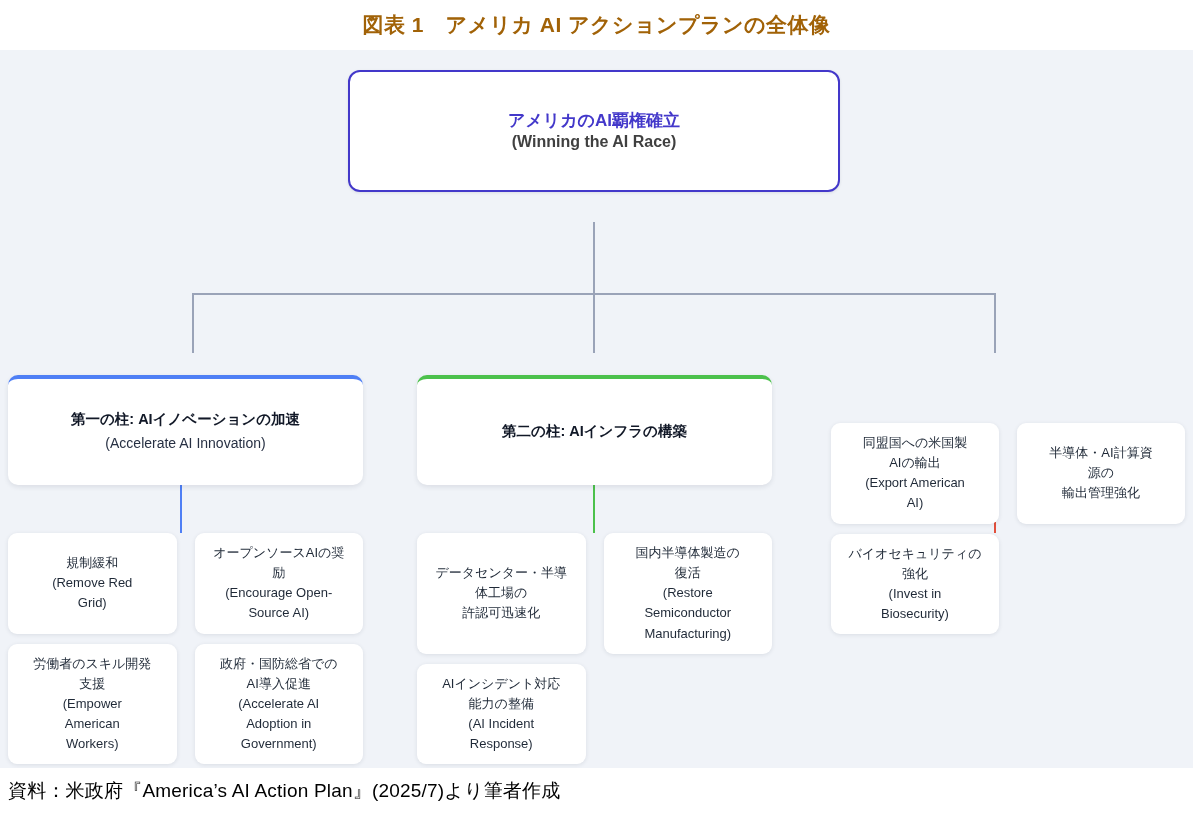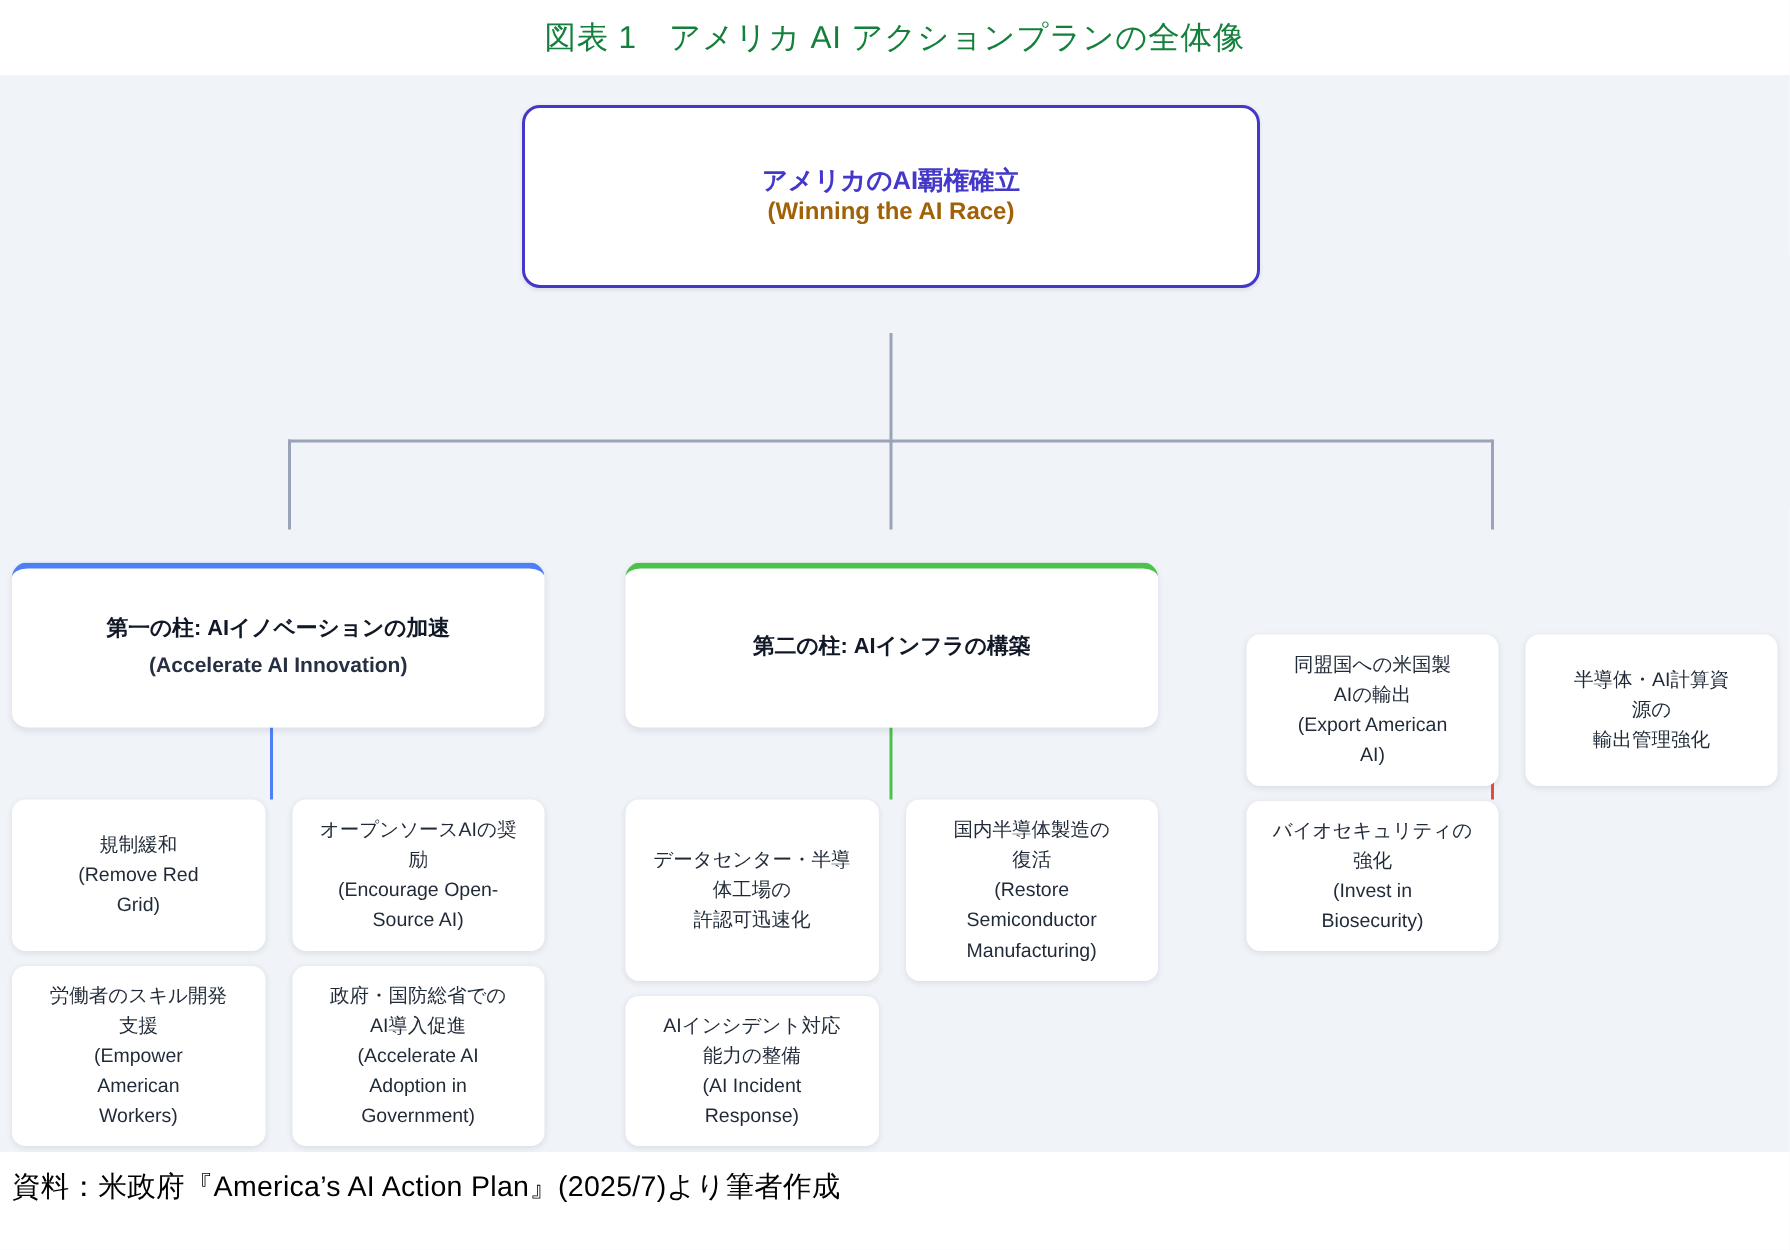--- a/index.html
+++ b/index.html
@@ -21,23 +21,23 @@
   .figure-title {
     position: absolute;
     left: 0;
     top: 0;
     width: 1193px;
     height: 50px;
     display: flex;
     align-items: center;
     justify-content: center;
     font-size: 21px;
-    font-weight: 400;
+    font-weight: 700;
     letter-spacing: 0.5px;
-    color: #15803d;
+    color: #a16207;
     white-space: pre;
   }
 
   
   .canvas {
     position: absolute;
     left: 0;
     top: 50px;
     width: 1193px;
     height: 718px;
@@ -65,21 +65,21 @@
   }
   .root-jp {
     font-size: 17px;
     font-weight: 700;
     color: #4338ca;
     line-height: 1.25;
   }
   .root-en {
     font-size: 16px;
     font-weight: 700;
-    color: #a16207;
+    color: #404040;
     line-height: 1.25;
   }
 
   
   .conn {
     position: absolute;
     background: #9aa3b8;
   }
   .conn-v { width: 2px; }
   .conn-h { height: 2px; }
@@ -138,21 +138,21 @@
   .pillar-card.p3 { border-top-color: #e2503c; }
 
   .pillar-jp {
     font-size: 14.5px;
     font-weight: 700;
     color: #111827;
     line-height: 1.35;
   }
   .pillar-en {
     font-size: 14px;
-    font-weight: 700;
+    font-weight: 400;
     color: #273043;
     line-height: 1.4;
   }
 
   
   .sub-grid {
     margin-top: 48px;
     display: grid;
     grid-template-columns: 1fr 1fr;
     column-gap: 18px;

